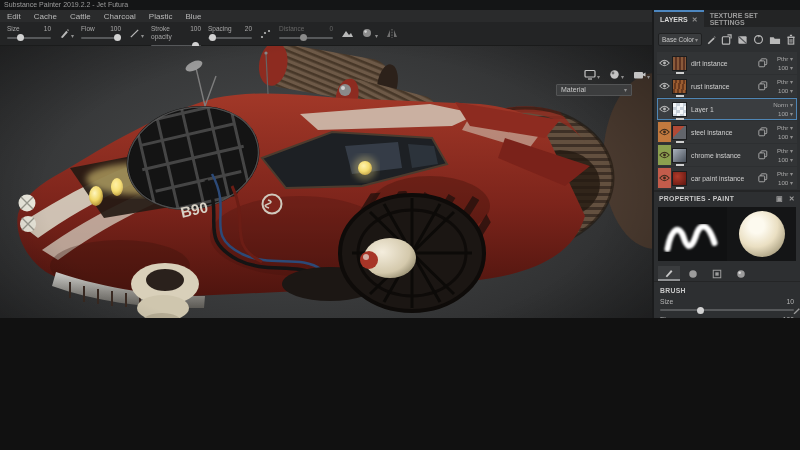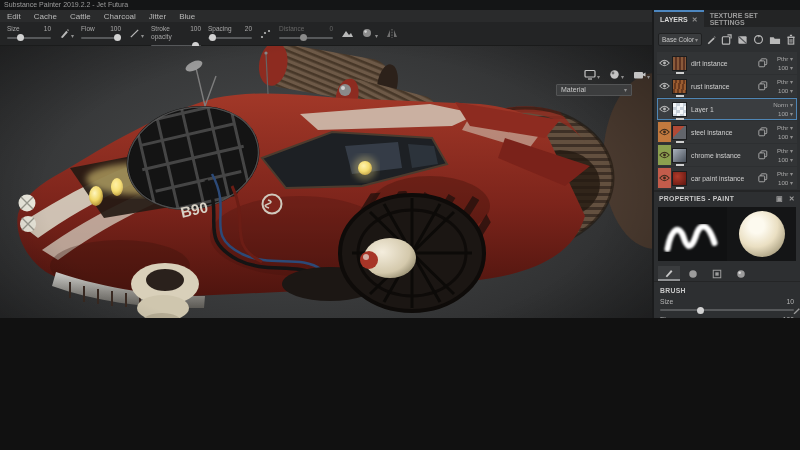--- a/index.html
+++ b/index.html
@@ -118,21 +118,21 @@
 
   <div id="titlebar">
     <span>Substance Painter 2019.2.2 - Jet Futura</span>
   </div>
 
   <div id="menubar">
       <span class="menu-item">Edit</span>
       <span class="menu-item">Cache</span>
       <span class="menu-item">Cattle</span>
       <span class="menu-item">Charcoal</span>
-      <span class="menu-item">Jitter</span>
+      <span class="menu-item">Plastic</span>
       <span class="menu-item">Blue</span>
     </div>
 
   <div id="toolbar">
     <div class="tb-group" style="width:44px">
       <div class="tb-lblrow">
           <span>Size</span>
           <span>10</span>
         </div>
       <div class="track">

